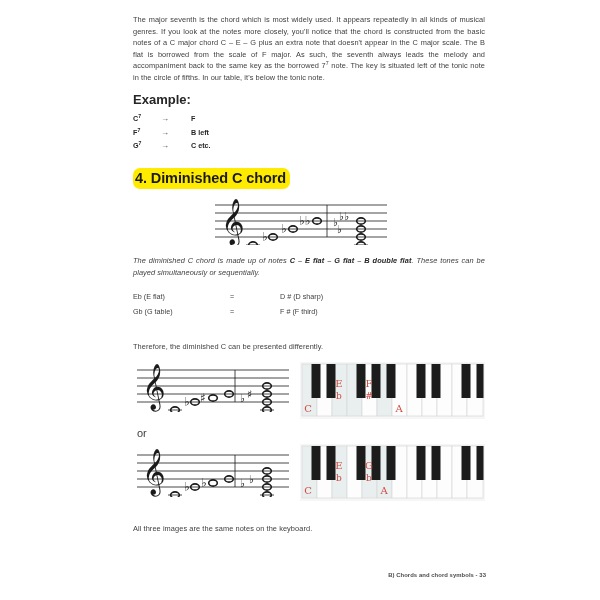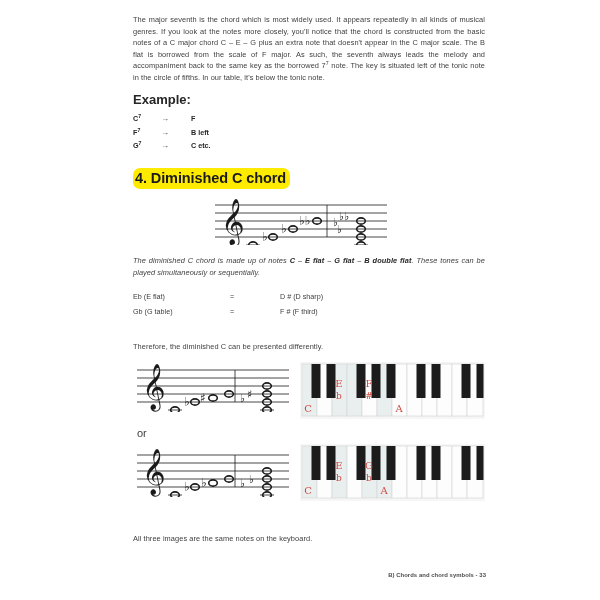--- a/index.html
+++ b/index.html
@@ -339,17 +339,17 @@
             <text x="39" y="25">E</text>
             <text x="39" y="37" font-size="9">b</text>
             <text x="69" y="25">G</text>
             <text x="69" y="37" font-size="9">b</text>
             <text x="84" y="50">A</text>
           </g>
         </svg>
       </div>
     </div>
 
-    <p class="body-text" style="margin-top:32px;">All three images are the same notes on the keyboard.</p>
+    <p class="body-text" style="margin-top:22px;">All three images are the same notes on the keyboard.</p>
   </div>
 
   <div class="footer">B) Chords and chord symbols - 33</div>
 </div>
 
 </body></html>

